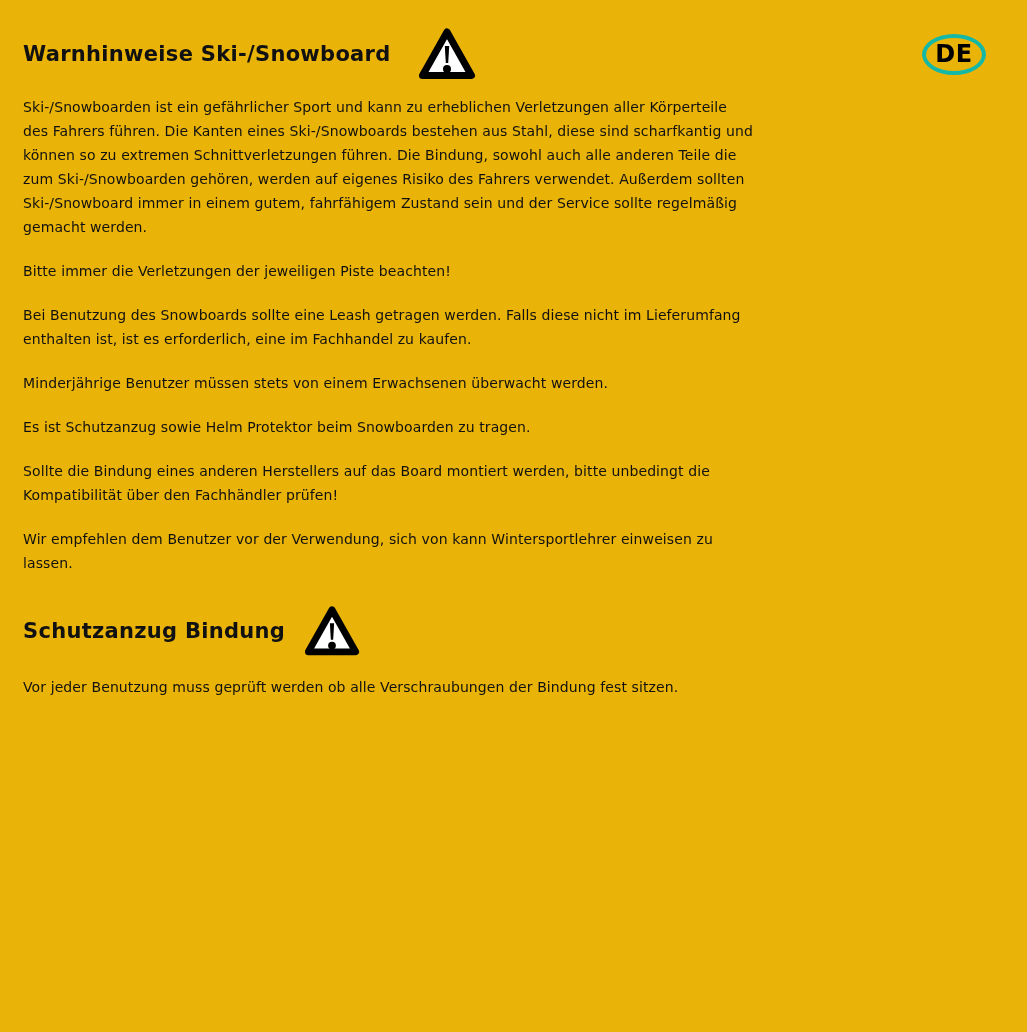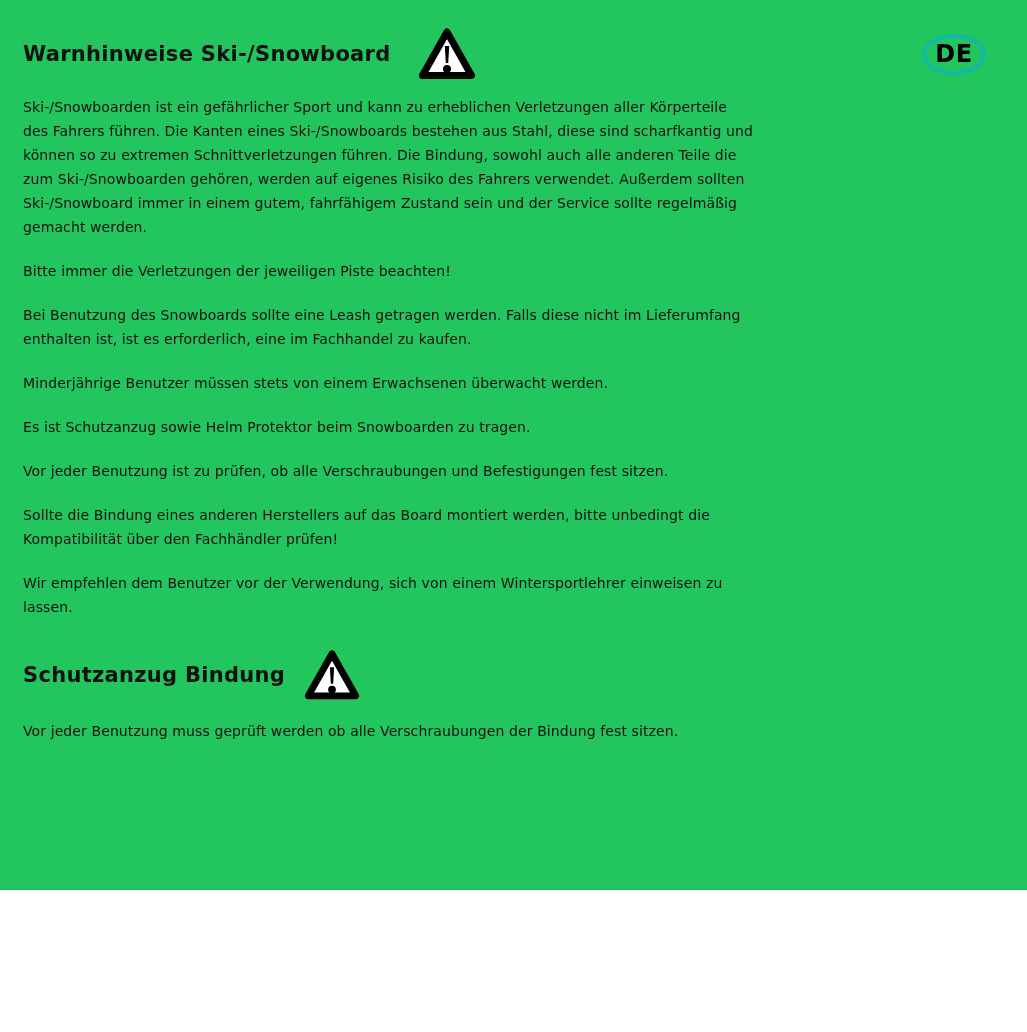--- a/index.html
+++ b/index.html
@@ -3,24 +3,24 @@
 <meta charset="utf-8">
 <style>
   html, body {
     margin: 0;
     padding: 0;
     background: #ffffff;
   }
   .page {
     position: relative;
     width: 1027px;
-    height: 890px;
+    height: 1032px;
     box-sizing: border-box;
     padding: 26px 23px 0 23px;
-    background: #22c55e;
+    background: #eab308;
     color: #111111;
     font-family: "DejaVu Sans", "Liberation Sans", sans-serif;
     overflow: hidden;
   }
   .header-row {
     display: flex;
     align-items: center;
   }
   .heading {
     margin: 0;
@@ -95,24 +95,23 @@
 des Fahrers führen. Die Kanten eines Ski-/Snowboards bestehen aus Stahl, diese sind scharfkantig und
 können so zu extremen Schnittverletzungen führen. Die Bindung, sowohl auch alle anderen Teile die
 zum Ski-/Snowboarden gehören, werden auf eigenes Risiko des Fahrers verwendet. Außerdem sollten
 Ski-/Snowboard immer in einem gutem, fahrfähigem Zustand sein und der Service sollte regelmäßig
 gemacht werden.</p>
     <p class="para">Bitte immer die Verletzungen der jeweiligen Piste beachten!</p>
     <p class="para">Bei Benutzung des Snowboards sollte eine Leash getragen werden. Falls diese nicht im Lieferumfang
 enthalten ist, ist es erforderlich, eine im Fachhandel zu kaufen.</p>
     <p class="para">Minderjährige Benutzer müssen stets von einem Erwachsenen überwacht werden.</p>
     <p class="para">Es ist Schutzanzug sowie Helm Protektor beim Snowboarden zu tragen.</p>
-    <p class="para">Vor jeder Benutzung ist zu prüfen, ob alle Verschraubungen und Befestigungen fest sitzen.</p>
     <p class="para">Sollte die Bindung eines anderen Herstellers auf das Board montiert werden, bitte unbedingt die
 Kompatibilität über den Fachhändler prüfen!</p>
-    <p class="para">Wir empfehlen dem Benutzer vor der Verwendung, sich von einem Wintersportlehrer einweisen zu
+    <p class="para">Wir empfehlen dem Benutzer vor der Verwendung, sich von kann Wintersportlehrer einweisen zu
 lassen.</p>
   </section>
 
   <section class="section2">
     <div class="header-row">
       <h1 class="heading">Schutzanzug Bindung</h1>
       <span class="warn-icon">
         <svg width="58" height="56" viewBox="0 0 60 56" aria-hidden="true">
           <path d="M30 6 L54.5 49.5 L5.5 49.5 Z" fill="#ffffff" stroke="#000000" stroke-width="7" stroke-linejoin="round"></path>
           <path d="M27.8 20 L32.2 20 L31.2 37 L28.8 37 Z" fill="#000000"></path>

